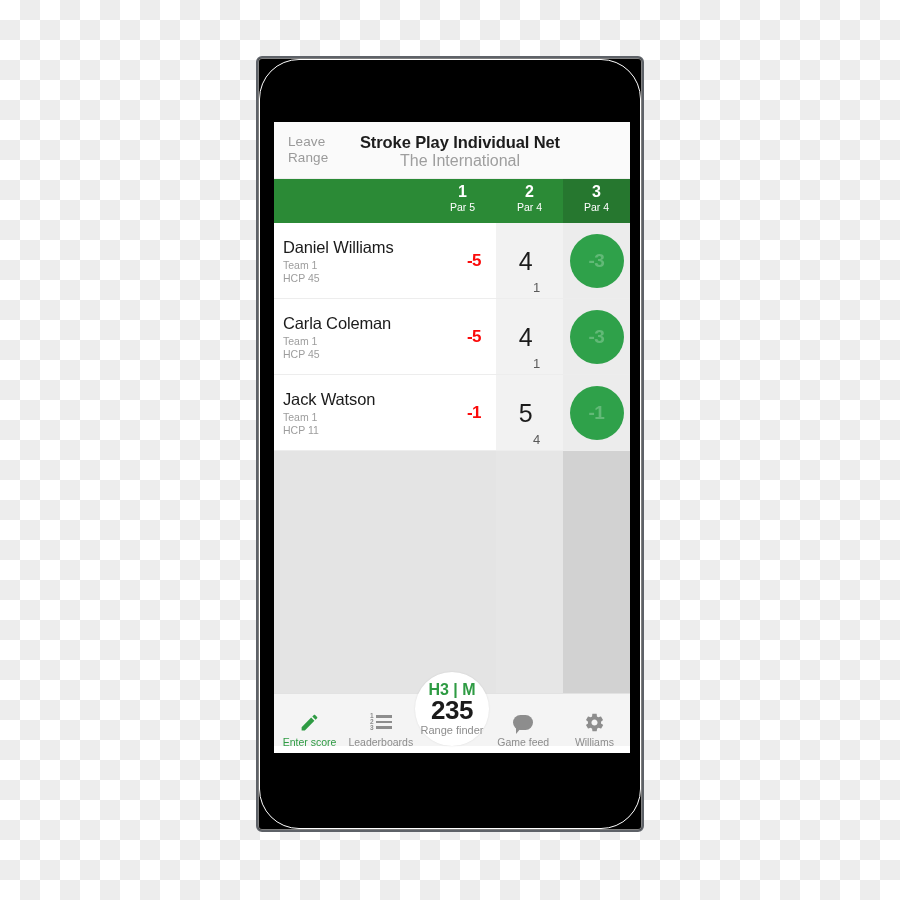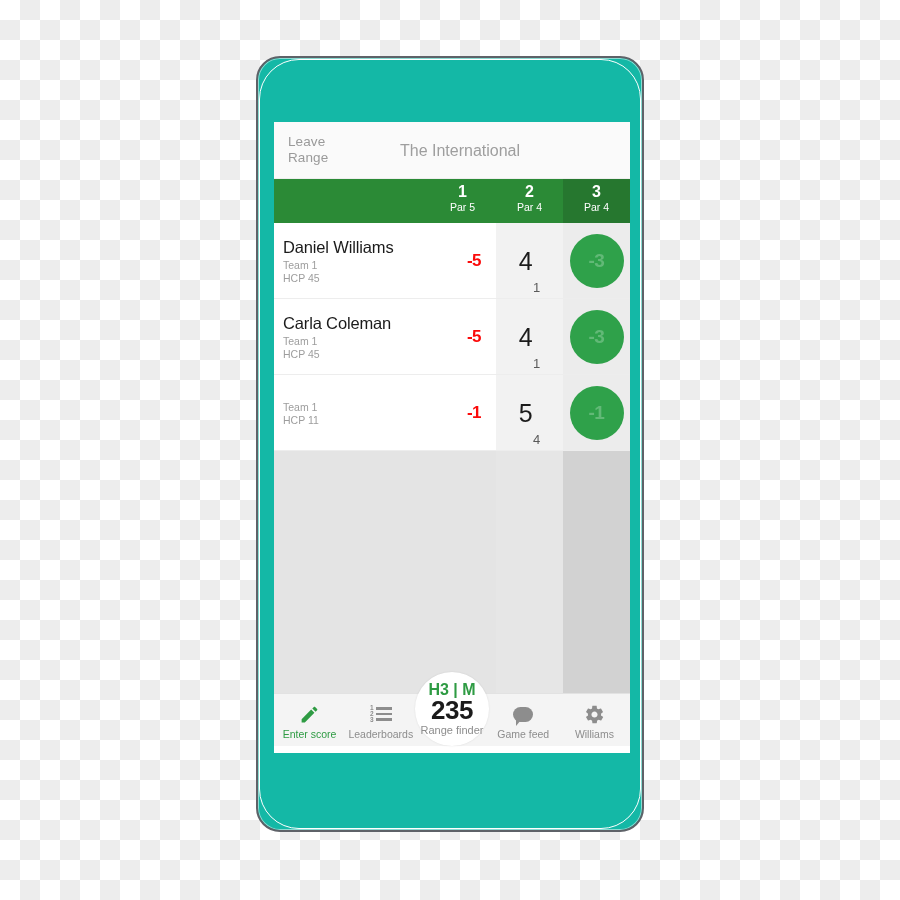--- a/index.html
+++ b/index.html
@@ -20,23 +20,23 @@
     position: relative;
   }
 
   
   .phone {
     position: absolute;
     left: 256px;
     top: 56px;
     width: 388px;
     height: 776px;
-    background: #14b8a6;
+    background: #000000;
     border: 2px solid #5e6268;
-    border-radius: 24px;
+    border-radius: 6px;
     box-sizing: border-box;
     box-shadow: 0 0 0 1px rgba(255,255,255,0.5) inset;
   }
   .phone-inner-bevel {
     position: absolute;
     left: 1px; top: 1px; right: 1px; bottom: 1px;
     border-radius: 40px;
     border: 1px solid #ffffff;
     box-sizing: border-box;
     pointer-events: none;
@@ -240,21 +240,21 @@
     position: relative;
     display: flex;
     height: 52px;
     background: #f4f4f4;
     border-top: 1px solid #e2e2e2;
     align-items: flex-start;
   }
   .nav-item {
     flex: 1;
     text-align: center;
-    padding-top: 9px;
+    padding-top: 17px;
     box-sizing: border-box;
   }
   .nav-icon {
     height: 22px;
     display: flex;
     align-items: center;
     justify-content: center;
   }
   .nav-label {
     font-size: 10.5px;
@@ -332,20 +332,21 @@
   <div class="hw-sensor"></div>
 
   <div class="screen">
 
     <div class="app-header">
       <div class="leave-game">
         <div>Leave</div>
         <div>Range</div>
       </div>
       <div class="title-block">
+        <div class="app-title">Stroke Play Individual Net</div>
         <div class="app-subtitle">The International</div>
       </div>
     </div>
 
     <div class="col-head">
       <div class="ch-spacer"></div>
       <div class="ch-cell">
         <div class="ch-num">1</div>
         <div class="ch-par">Par 5</div>
       </div>
@@ -393,20 +394,21 @@
             <span class="s-sub">1</span>
         </div>
         <div class="r-circle">
           <div class="circle">-3</div>
         </div>
       </div>
 
       <div class="row">
         <div class="r-player">
           <div class="r-names">
+            <div class="p-name">Jack Watson</div>
             <div class="p-team">Team 1</div>
             <div class="p-hcp">HCP 11</div>
           </div>
         </div>
         <div class="r-total">-1</div>
         <div class="r-score">
           <span class="s-main">5</span>
             <span class="s-sub">4</span>
         </div>
         <div class="r-circle">

